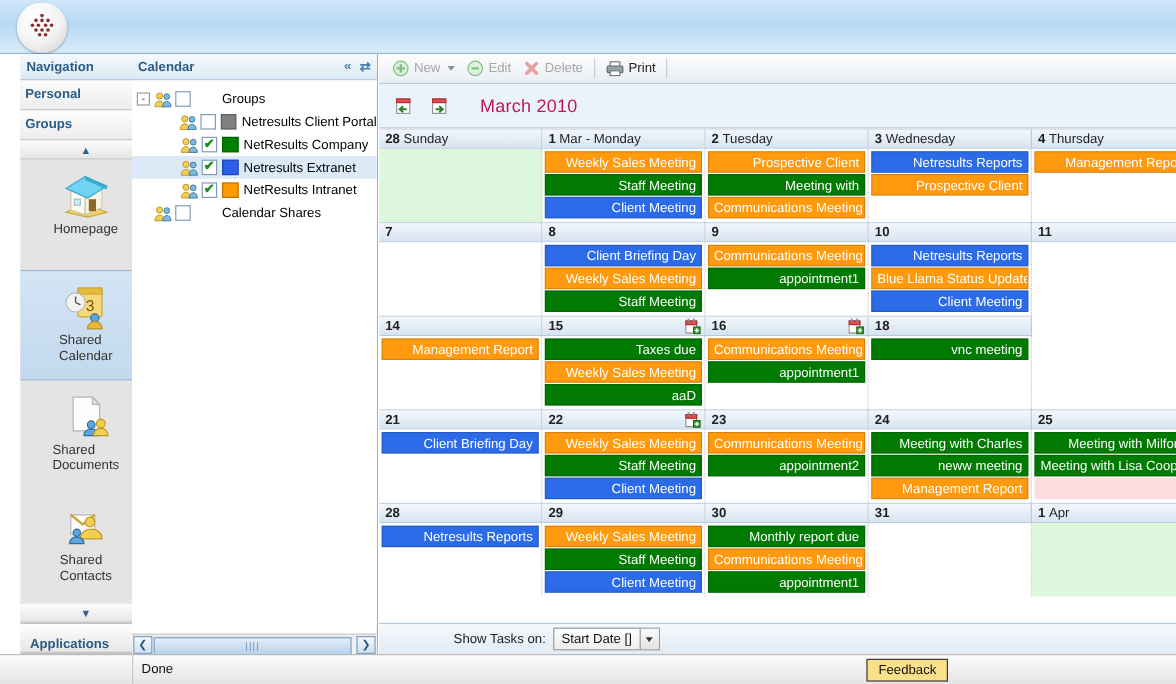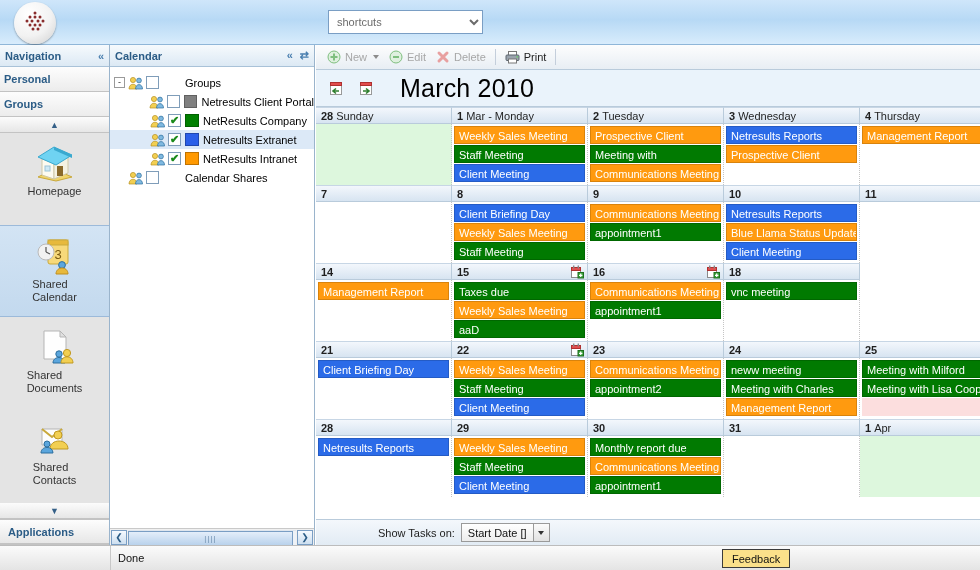--- a/index.html
+++ b/index.html
@@ -33,21 +33,21 @@
   select.shortcuts {
     width:155px; height:24px;
     font-family:"Liberation Sans", sans-serif; font-size:11px;
     color:#6b6b6b;
     border:1px solid #7a9ec4; background:#fff;
     padding-left:4px;
   }
 
   
   .nav {
-    position:absolute; left:0; top:45px; width:110px; height:525px;
+    position:absolute; left:17px; top:45px; width:110px; height:525px;
     background:#e9e9e9; border-right:1px solid #9ab4cc;
   }
   .nav-header {
     height:22px; background: linear-gradient(to bottom,#f6fafd,#dce9f4);
     border-bottom:1px solid #a9c2d8;
     display:flex; align-items:center; padding:0 5px;
     font-weight:bold; color:#2b5c86; font-size:11px;
   }
   .nav-header .collapse { margin-left:auto; color:#4a7faf; font-size:11px; cursor:pointer; }
   .nav-btn {
@@ -72,21 +72,21 @@
     background: linear-gradient(to bottom,#d3e4f4,#c3d9ee);
     border-top:1px solid #9cbada; border-bottom:1px solid #9cbada;
   }
   .nav-item .ic { width:46px; height:44px; position:relative; }
   .nav-item .lbl {
     margin-top:2px; text-align:left; font-size:11px; color:#333; line-height:13px;
   }
   .nav-bottom-btn {
     height:25px; border-top:1px solid #c3c3c3; border-bottom:1px solid #c3c3c3;
     background: linear-gradient(to bottom,#fdfdfd,#e7e7e7);
-    display:flex; align-items:center; padding-left:8px;
+    display:flex; align-items:flex-end; padding-left:8px;
     font-weight:bold; color:#2b5c86; font-size:11px; cursor:pointer;
   }
 
   
   .tree {
     position:absolute; left:110px; top:45px; width:205px; height:500px;
     background:#ffffff; border-right:1px solid #9ab4cc;
   }
   .tree-header {
     height:22px; background: linear-gradient(to bottom,#f6fafd,#dce9f4);
@@ -142,37 +142,37 @@
   .tb-item.disabled { color:#a7a7a7; cursor:default; }
   .tb-item.enabled { color:#222; }
   .tb-sep { width:1px; height:16px; background:#c4cedb; margin:0 4px; }
   .caret-dn { width:0;height:0;border-left:3px solid transparent;border-right:3px solid transparent;border-top:4px solid #8c8c8c; margin-left:2px;}
 
   .cal-title {
     height:37px; background:#eaf3fb; border-bottom:1px solid #b9cbdb;
     display:flex; align-items:center; padding-left:12px; gap:14px;
   }
   .cal-title .navbtn { width:16px; height:16px; position:relative; cursor:pointer; }
-  .cal-title .mt { font-size:25px; color:#000000; margin-left:12px; letter-spacing:.2px;}
+  .cal-title .mt { font-size:15px; color:#be185d; margin-left:12px; letter-spacing:.2px;}
 
   .grid { position:relative; width:664px; height:410px; overflow:hidden; }
   .wk { display:flex; width:760px; }
   .dhdr {
     height:17px; background: linear-gradient(to bottom,#f3f7fc,#d7e4f1);
     border-right:1px solid #b9cbdb; border-bottom:1px solid #b9cbdb; border-top:1px solid #c7d6e5;
     display:flex; align-items:center; padding-left:5px; position:relative;
     font-size:11px; color:#1f1f1f;
   }
   .dhdr b { font-weight:bold; margin-right:3px; }
   .dcell {
     border-right:1px dotted #c4c4c4; position:relative; background:#fff;
     height:61px; padding-top:1px;
   }
   .dcell.out { background:#ddf7dd; }
-  .col { width:136px; flex:0 0 136px; }
+  .col { width:136px; flex:0 0 136px;text-align:right; }
   .ev {
     height:18px; margin:1px 2px 0 2px; padding:0 4px;
     font-size:11px; color:#fff; line-height:18px;
     white-space:nowrap; overflow:hidden; cursor:pointer;
     border:1px solid rgba(0,0,0,.15);
   }
   .ev.orange { background:#FF9A0F; }
   .ev.green  { background:#017A01; }
   .ev.blue   { background:#2B6BE8; }
   .calicon { position:absolute; right:3px; top:1px; width:13px; height:14px; }
@@ -228,25 +228,20 @@
             <circle cx="24" cy="19" r="1.5"></circle>
             <circle cx="29" cy="19" r="1.5"></circle>
           <circle cx="16" cy="23" r="1.5"></circle>
             <circle cx="21" cy="23" r="1.5"></circle>
             <circle cx="26" cy="23" r="1.5"></circle>
           <circle cx="19" cy="27" r="1.5"></circle>
             <circle cx="24" cy="27" r="1.5"></circle>
         </g>
       </svg>
     </div>
-    <div class="shortcuts-wrap">
-      <select class="shortcuts">
-        <option>shortcuts</option>
-      </select>
-    </div>
   </div>
 
   <div class="nav">
     <div class="nav-header">
       <span>Navigation</span>
       <span class="collapse">«</span>
     </div>
     <div class="nav-btn">
       <span>Personal</span>
     </div>
@@ -669,22 +664,22 @@
             <div class="ev orange">Weekly Sales Meeting</div>
             <div class="ev green">Staff Meeting</div>
             <div class="ev blue">Client Meeting</div>
           </div>
           <div class="dcell col">
             <div class="ev orange">Communications Meeting</div>
             <div class="ev green">appointment2</div>
             <div style="height:18px;margin:1px 2px 0 2px;"></div>
           </div>
           <div class="dcell col">
+            <div class="ev green">Meeting with Charles</div>
             <div class="ev green">neww meeting</div>
-            <div class="ev green">Meeting with Charles</div>
             <div class="ev orange">Management Report</div>
           </div>
           <div class="dcell col">
             <div class="ev green">Meeting with Milford</div>
             <div class="ev green">Meeting with Lisa Cooper</div>
             <div style="height:18px;margin:1px 2px 0 2px;background:#FCDEDE;"></div>
           </div>
         </div>
         <div class="wk">
           <div class="dhdr col">

